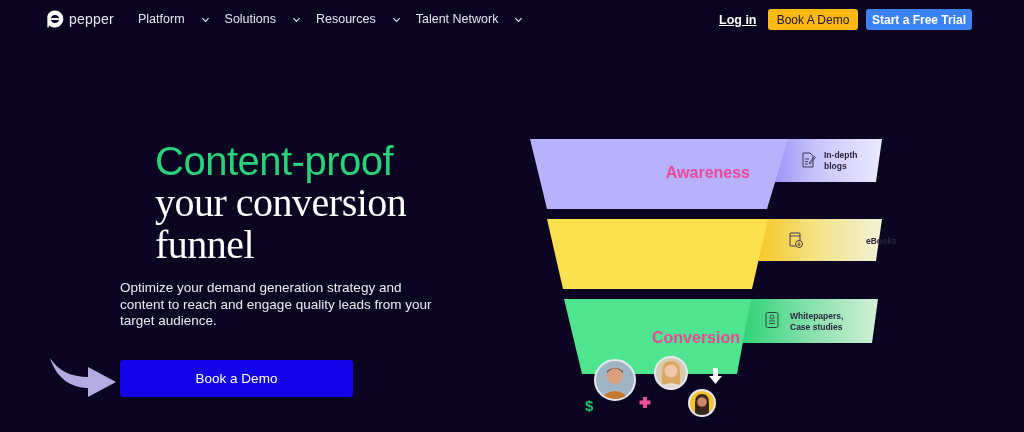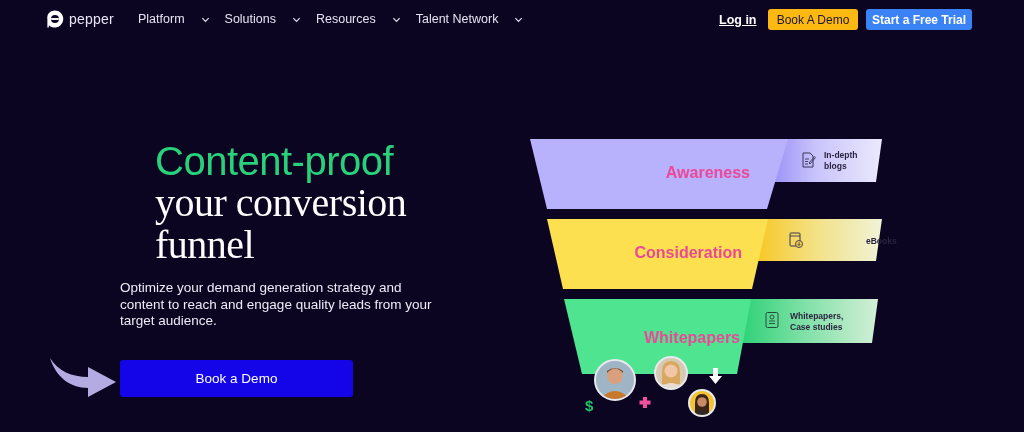--- a/index.html
+++ b/index.html
@@ -117,22 +117,21 @@
     <polygon points="564,299 751,299 737,374 582,374" fill="#4fe590"></polygon>
 
     <rect x="643" y="397" width="4" height="11" fill="#ef4f9b"></rect>
     <rect x="639.5" y="400.5" width="11" height="4" fill="#ef4f9b"></rect>
 
     <rect x="713" y="368" width="5" height="9" fill="#fff"></rect>
     <polygon points="709,376 722,376 715.5,384" fill="#fff"></polygon>
   </svg>
 
   <div class="stage-label" style="left:560px;top:164px;width:190px;">Awareness</div>
-  <div class="stage-label" style="left:562px;top:244px;width:180px;">Consideration</div>
-  <div class="stage-label" style="left:570px;top:329px;width:170px;">Whitepapers</div>
+  <div class="stage-label" style="left:570px;top:329px;width:170px;">Conversion</div>
 
   <svg class="tab-icon" viewBox="0 0 16 18" style="left:800px;top:151px;">
     <path d="M3 2 H10 L13 5 V16 H3 Z" fill="none" stroke="#3a3456" stroke-width="1"></path>
     <path d="M5 8 H9 M5 10.5 H8 M5 13 H8" stroke="#3a3456" stroke-width="0.9"></path>
     <path d="M9 12 L14.5 5.5 L15.5 6.5 L10 13 Z" fill="none" stroke="#3a3456" stroke-width="0.9"></path>
   </svg>
   <div class="tab-text" style="left:824px;top:150px;">
     <div>In-depth</div>
     <div>blogs</div>
   </div>

